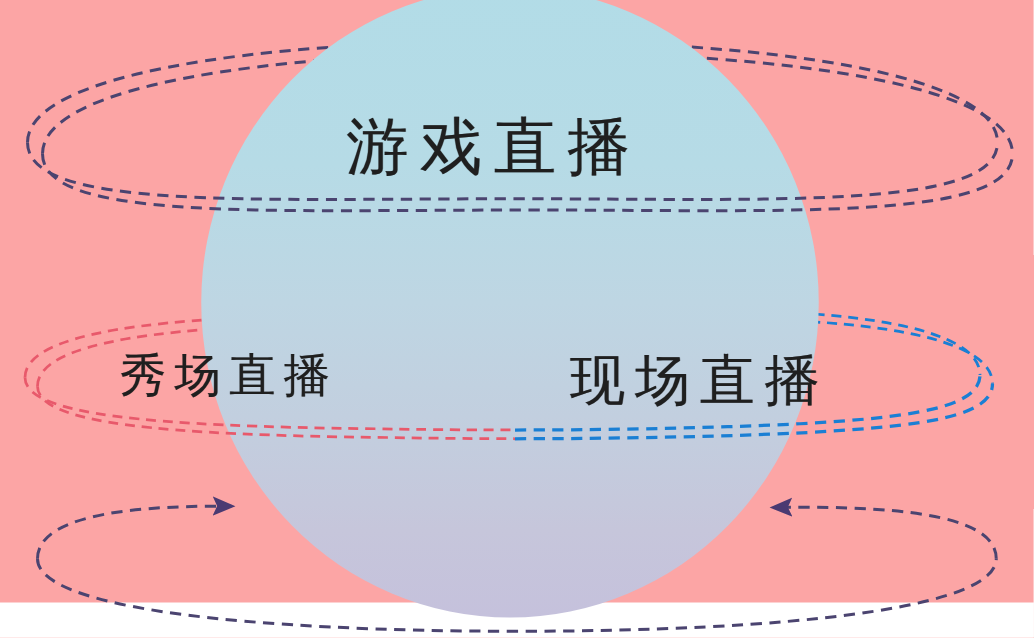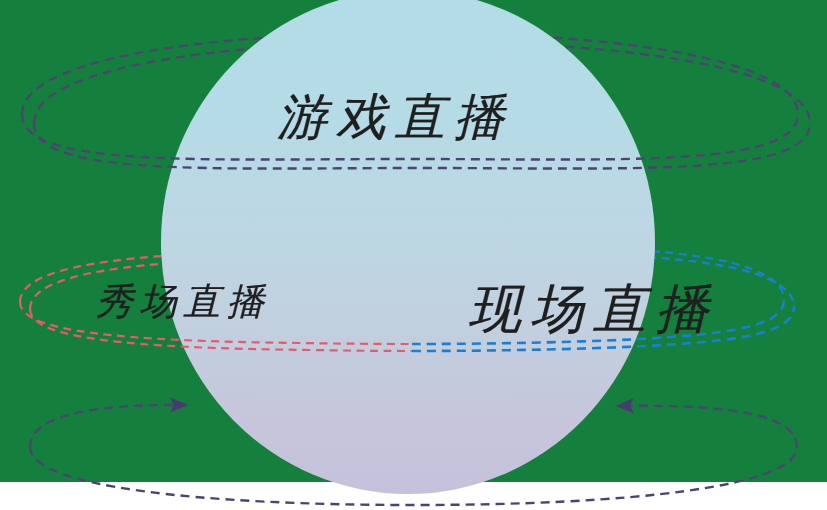--- a/index.html
+++ b/index.html
@@ -10,22 +10,21 @@
   body {
     width: 827px;
     height: 510px;
     overflow: hidden;
     font-family: "Liberation Serif", "DejaVu Serif", serif;
   }
   #stage {
     position: relative;
     width: 827px;
     height: 482px;
-    background: #15803d;
-    font-style: italic;
+    background: #fca5a5;
   }
   #stage svg.layer {
     position: absolute;
     left: 0;
     top: 0;
     width: 827px;
     height: 510px;
   }
   .label {
     position: absolute;
@@ -41,23 +40,23 @@
     left: 277px;
     top: 92px;
     font-size: 50px;
   }
   #label-show {
     left: 96px;
     top: 283px;
     font-size: 37px;
   }
   #label-live {
-    left: 468px;
+    left: 456px;
     top: 283px;
-    font-size: 53px;
+    font-size: 44px;
   }
 </style>
 </head>
 <body>
 
 <div id="stage">
 
   <svg class="layer" viewBox="0 0 827 510">
     <defs>
 

